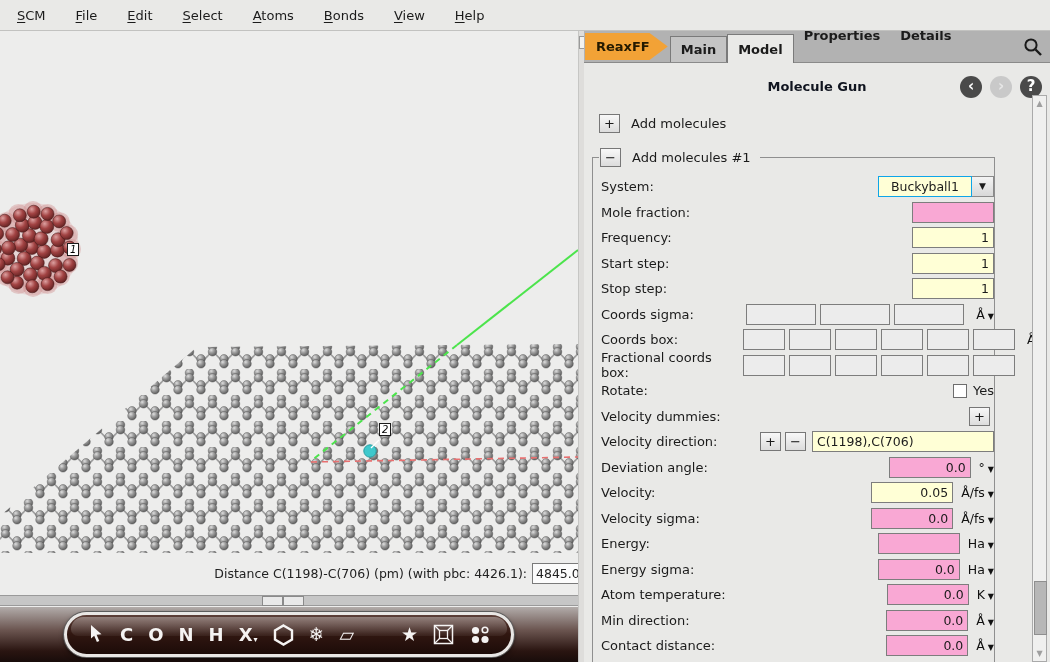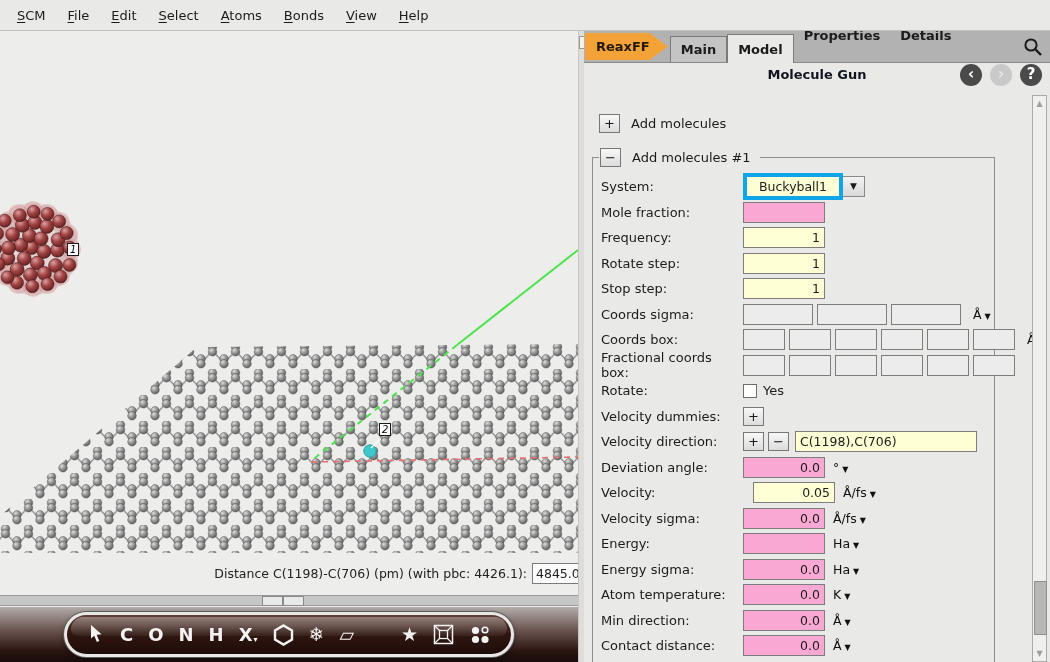--- a/index.html
+++ b/index.html
@@ -1,21 +1,21 @@
 <!DOCTYPE html>
 <html><head>
 <meta charset="utf-8">
 <style>
   html,body{margin:0;padding:0;background:#555;}
   #app{position:relative;width:1050px;height:662px;overflow:hidden;
        font-family:"DejaVu Sans","Liberation Sans",sans-serif;font-size:13px;color:#1b1b1b;
        background:#e9e9e7;}
   
   #menubar{position:absolute;left:0;top:0;width:1050px;height:31px;background:#e9e9e7;
-           border-bottom:1px solid #c2c2c0;display:flex;align-items:center;padding-left:6px;box-sizing:border-box;}
+           border-bottom:1px solid #c2c2c0;display:flex;align-items:center;padding-left:6px;box-sizing:border-box;gap:8px;}
   .menu-item{padding:0 11px;cursor:default;}
   .menu-item u{text-underline-offset:2px;}
   
   #viewport{position:absolute;left:0;top:31px;width:578px;height:631px;background:#ededec;overflow:hidden;}
   #scene{position:absolute;left:0;top:0;}
   .atomlabel{position:absolute;background:#ffffff;border:1px solid #1a1a1a;color:#000;
              font-size:10px;line-height:11px;padding:0 2px;font-style:italic;}
   #status{position:absolute;left:0;top:527px;width:578px;height:30px;display:flex;
           justify-content:flex-end;align-items:center;font-size:12.5px;color:#222;}
   #distance-box{width:50px;height:19px;line-height:19px;margin-left:5px;margin-right:-9px;
@@ -47,44 +47,44 @@
   #tabbar{position:absolute;left:0;top:0;width:466px;height:32px;background:#b2b2b2;
           border-bottom:1px solid #8a8a8a;box-sizing:border-box;display:flex;align-items:flex-end;}
   #reaxff-badge{height:27px;line-height:27px;margin:0 2px 2px 1px;padding:0 18px 0 11px;
           background:#f2a236;font-weight:bold;color:#241a00;
           clip-path:polygon(0 0,78% 0,100% 50%,78% 100%,0 100%);}
   .tab{height:26px;line-height:26px;padding:0 10px;font-weight:bold;background:#c4c4c4;
        border:1px solid #7a7a7a;border-bottom:none;box-sizing:border-box;}
   .tab.active{background:#e9e9e7;height:29px;line-height:29px;margin-bottom:-1px;position:relative;z-index:2;}
   .tab.flat{background:transparent;border:none;margin-bottom:13px;}
   #search-btn{position:absolute;right:7px;top:6px;width:20px;height:20px;}
-  #phead{position:absolute;left:0;top:28px;width:466px;height:32px;}
+  #phead{position:absolute;left:0;top:40px;width:466px;height:32px;}
   #ptitle{display:block;text-align:center;line-height:32px;font-weight:bold;color:#10141f;}
   .navbtn{position:absolute;top:5px;width:22px;height:22px;border-radius:50%;text-align:center;
           line-height:21px;font-weight:bold;font-size:15px;color:#fff;background:#4a4a4a;}
   .navbtn.disabled{background:#c9c9c9;color:#e6e6e6;}
   
   #form{position:absolute;left:0;top:64px;width:466px;height:567px;}
   #addrow{position:absolute;left:15px;top:19px;display:flex;align-items:center;gap:11px;}
   .sbtn{width:21px;height:19px;background:linear-gradient(#f8f8f8,#dcdcdc);border:1px solid #777;
         text-align:center;line-height:17px;font-size:13px;box-sizing:border-box;}
   #group{position:absolute;left:8px;top:62px;right:55px;height:520px;
          border:1px solid #8f8f8f;border-bottom:none;}
   #legend{position:absolute;top:-10px;left:6px;background:#e9e9e7;padding:0 9px 0 1px;
           display:flex;align-items:center;gap:11px;}
   #rows{padding:16px 0 0 8px;}
-  .row{display:flex;align-items:center;height:25.5px;}
+  .row{display:flex;align-items:center;height:25.5px;justify-content:space-between;}
   .lbl{width:142px;flex:none;}
   .ctrl{display:flex;align-items:center;}
   .tin{display:inline-block;height:17px;line-height:17px;padding:1px 4px;border:1px solid #7d7d7d;
        background:#f9a8d4;font-size:12.5px;box-sizing:content-box;white-space:nowrap;overflow:hidden;}
   .tin.req{background:#ffffd6;}
   .tin.tr{text-align:right;}
   .tin.mini{margin-right:4px;background:#ececec;}
-  .sel{display:inline-block;width:92px;height:19px;line-height:19px;border:4px solid #0ea5e9;
+  .sel{display:inline-block;width:92px;height:19px;line-height:19px;border:1px solid #0ea5e9;
        background:#ffffd6;text-align:center;font-size:12.5px;}
   .selarr{width:22px;height:21px;background:linear-gradient(#f4f4f4,#d8d8d8);border:1px solid #8a8a8a;
        border-left:none;text-align:center;line-height:19px;font-size:9px;box-sizing:border-box;}
   .unit{margin-left:8px;font-size:12.5px;color:#111;white-space:nowrap;}
   .uarr{font-size:8px;margin-left:3px;}
   .cb{width:12px;height:12px;background:#fff;border:1px solid #6d6d6d;margin-right:6px;}
   
   #vscroll{position:absolute;right:3px;top:64px;width:15px;height:567px;background:#f0f0ef;
            border:1px solid #aaa;box-sizing:border-box;}
   .varrow{position:absolute;left:0;width:13px;height:13px;text-align:center;font-size:8px;color:#9f9f9f;line-height:13px;}
@@ -313,21 +313,21 @@
                 <span class="tin" style="width: 72px;"></span>
               </div>
             </div>
             <div class="row">
               <span class="lbl">Frequency:</span>
               <div class="ctrl">
                 <span class="tin req tr" style="width: 72px;">1</span>
               </div>
             </div>
             <div class="row">
-              <span class="lbl">Rotate step:</span>
+              <span class="lbl">Start step:</span>
               <div class="ctrl">
                 <span class="tin req tr" style="width: 72px;">1</span>
               </div>
             </div>
             <div class="row">
               <span class="lbl">Stop step:</span>
               <div class="ctrl">
                 <span class="tin req tr" style="width: 72px;">1</span>
               </div>
             </div>

